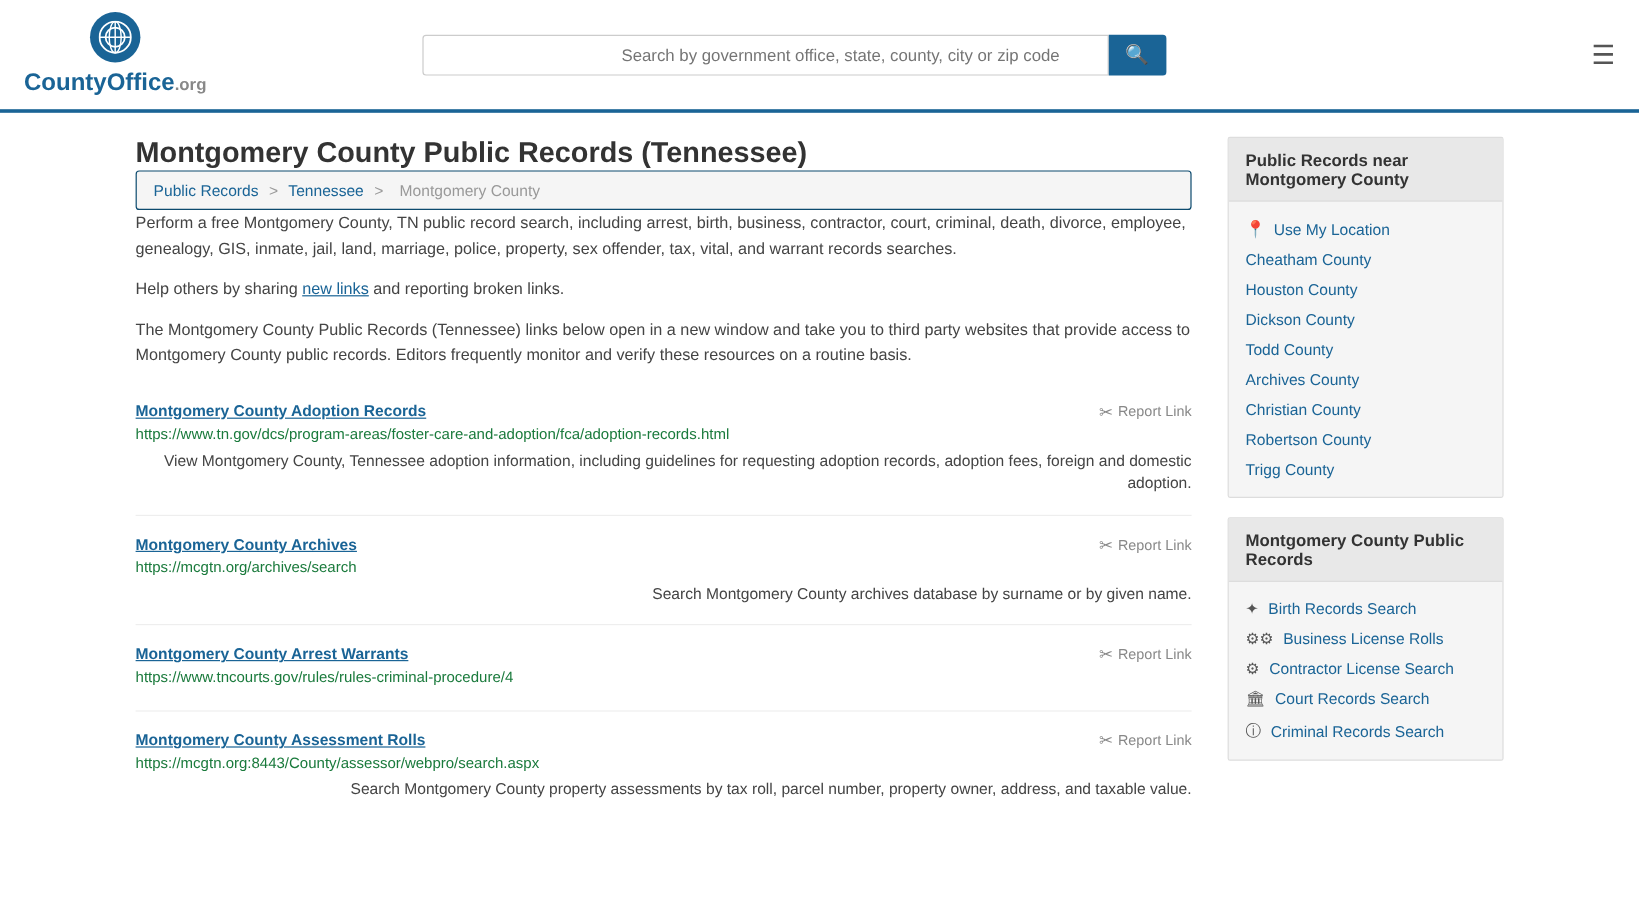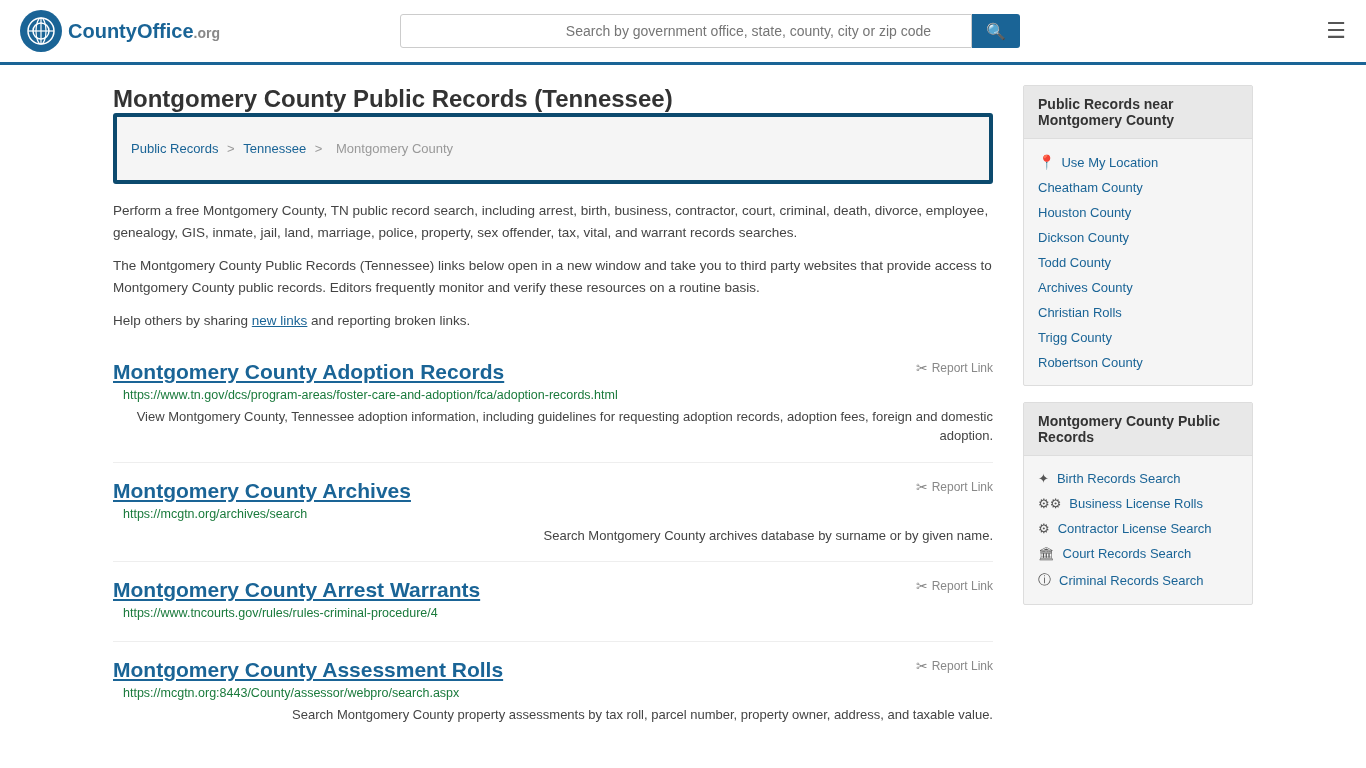--- a/index.html
+++ b/index.html
@@ -15,20 +15,21 @@
       gap: 20px;
     }
     .logo-area {
       display: flex;
       align-items: center;
       gap: 6px;
       text-decoration: none;
       color: #333;
       font-size: 18px;
       font-weight: bold;
+      flex-direction: column;
     }
     .logo-circle {
       width: 42px;
       height: 42px;
       background: #1a6496;
       border-radius: 50%;
       display: flex;
       align-items: center;
       justify-content: center;
       color: white;
@@ -86,61 +87,60 @@
     
     .page-title {
       font-size: 24px;
       font-weight: bold;
       color: #333;
     }
 
     
     .breadcrumb {
       background: #f5f5f5;
-      border: 4px solid #0c4a6e;
-      padding: 24px 14px;
+      border: 1px solid #0c4a6e;
+      padding: 8px 14px;
       border-radius: 3px;
-      margin-bottom: 16px;
       font-size: 13px;
       color: #555;
     }
     .breadcrumb a { color: #1a6496; text-decoration: none; }
     .breadcrumb span { margin: 0 5px; color: #999; }
 
     
     .desc-text { font-size: 13.5px; line-height: 1.6; color: #444; margin-bottom: 12px; }
     .desc-text a { color: #1a6496; text-decoration: underline; }
 
     
     .record-entry { border-bottom: 1px solid #eee; padding: 16px 0; }
     .record-entry:last-child { border-bottom: none; }
     .record-header {
       display: flex;
       justify-content: space-between;
       align-items: flex-start;
       margin-bottom: 4px;
     }
     .record-title {
-      font-size: 21px;
+      font-size: 13px;
       font-weight: bold;
       color: #1a6496;
       text-decoration: underline;
       cursor: pointer;
     }
     .report-link {
       font-size: 12px;
       color: #888;
       display: flex;
       align-items: center;
       gap: 4px;
       cursor: pointer;
       white-space: nowrap;
       flex-shrink: 0;
     }
-    .record-url { color: #1a7a3c; font-size: 12.5px; margin-bottom: 5px; margin-left: 10px; }
+    .record-url { color: #1a7a3c; font-size: 12.5px; margin-bottom: 5px; }
     .record-desc { font-size: 13px; color: #444; line-height: 1.5; text-align: right; }
 
     
     .sidebar-section {
       background: #f5f5f5;
       border: 1px solid #ddd;
       margin-bottom: 16px;
       border-radius: 2px;
     }
     .sidebar-section-header {
@@ -210,25 +210,25 @@
     <div class="breadcrumb">
       <a href="#">Public Records</a>
       <span> &gt; </span>
       <a href="#">Tennessee</a>
       <span> &gt; </span>
       <span>Montgomery County</span>
     </div>
 
     <p class="desc-text">Perform a free Montgomery County, TN public record search, including arrest, birth, business, contractor, court, criminal, death, divorce, employee, genealogy, GIS, inmate, jail, land, marriage, police, property, sex offender, tax, vital, and warrant records searches.</p>
 
-    <p class="desc-text">The Montgomery County Public Records (Tennessee) links below open in a new window and take you to third party websites that provide access to Montgomery County public records. Editors frequently monitor and verify these resources on a routine basis.</p>
-
     <p class="desc-text">
       <span>Help others by sharing </span><a href="#">new links</a><span> and reporting broken links.</span>
     </p>
+
+    <p class="desc-text">The Montgomery County Public Records (Tennessee) links below open in a new window and take you to third party websites that provide access to Montgomery County public records. Editors frequently monitor and verify these resources on a routine basis.</p>
 
     <div id="records-list">
         <div class="record-entry">
     <div class="record-header">
       <span class="record-title">Montgomery County Adoption Records</span>
       <span class="report-link">
         <span style="font-size:14px">✂</span>
         Report Link
       </span>
     </div>
@@ -289,27 +289,27 @@
             <div class="location-item">
               <a href="#">Dickson County</a>
             </div>
             <div class="location-item">
               <a href="#">Todd County</a>
             </div>
             <div class="location-item">
               <a href="#">Archives County</a>
             </div>
             <div class="location-item">
-              <a href="#">Christian Rolls</a>
+              <a href="#">Christian County</a>
+            </div>
+            <div class="location-item">
+              <a href="#">Robertson County</a>
             </div>
             <div class="location-item">
               <a href="#">Trigg County</a>
-            </div>
-            <div class="location-item">
-              <a href="#">Robertson County</a>
             </div>
           </div>
       </div>
     </div>
 
     <div class="sidebar-section">
       <div class="sidebar-section-header">Montgomery County Public Records</div>
       <div class="sidebar-section-body">
         <div id="mc-records-links-list">
             <div class="sidebar-item">

